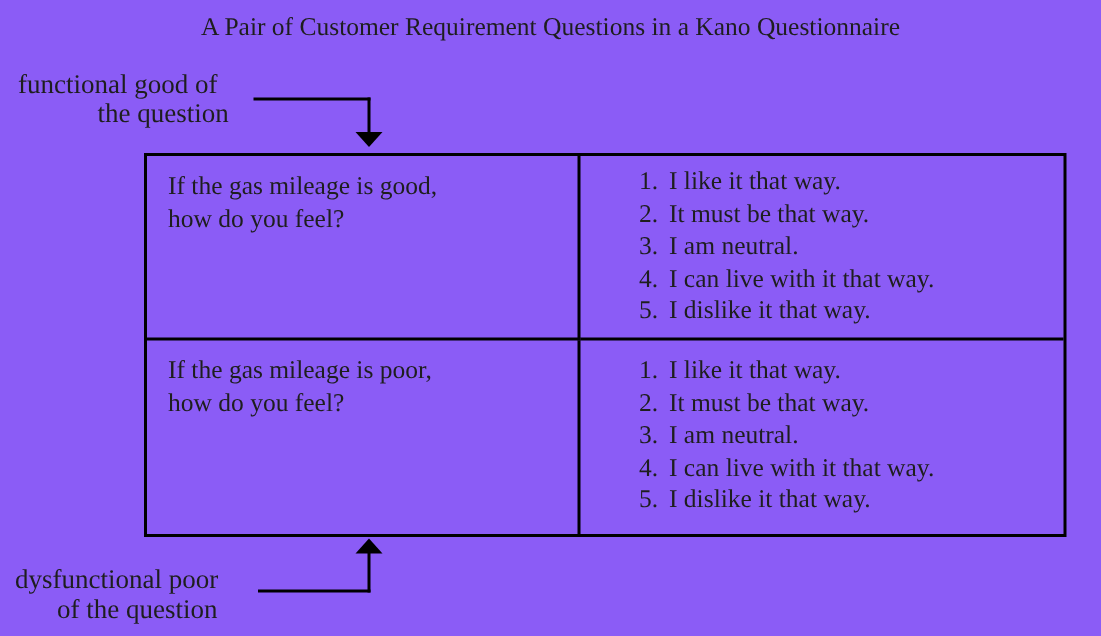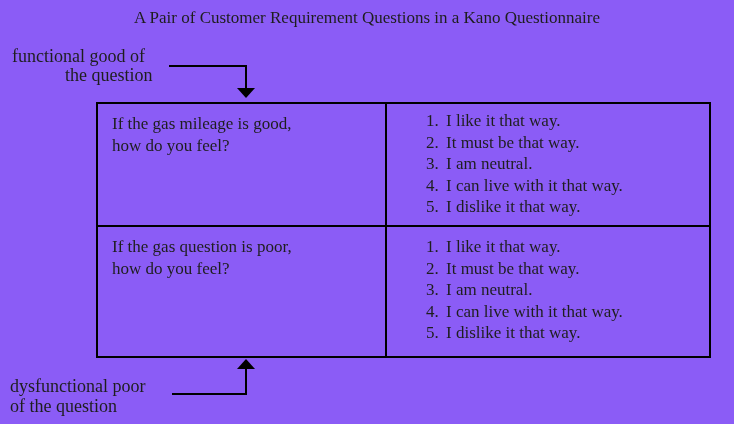--- a/index.html
+++ b/index.html
@@ -30,21 +30,21 @@
   .anno {
     position: absolute;
     font-size: 18px;
     line-height: 19px;
     white-space: nowrap;
   }
   .anno .l1, .anno .l2 { display: block; }
   .anno-functional { left: 12px; top: 47px; }
   .anno-functional .l2 { margin-left: 53px; text-align: right; }
   .anno-dysfunctional { left: 10px; top: 376px; line-height: 20px; }
-  .anno-dysfunctional .l2 { }
+  .anno-dysfunctional .l2 { margin-left: 28px; }
   
   .hline, .vline {
     position: absolute;
     background: #000000;
   }
   .func-hline { left: 169px; top: 65px; width: 78px; height: 2px; }
   .func-vline { left: 245px; top: 65px; width: 2px; height: 25px; }
   .arrow-down {
     position: absolute;
     left: 237px; top: 88px;
@@ -127,21 +127,21 @@
       </div>
       <div class="opt">
         <span class="onum">4.</span><span>I can live with it that way.</span>
       </div>
       <div class="opt">
         <span class="onum">5.</span><span>I dislike it that way.</span>
       </div>
     </div>
 
     <div class="cell q-cell">
-      <span class="qline">If the gas question is poor,</span>
+      <span class="qline">If the gas mileage is poor,</span>
       <span class="qline">how do you feel?</span>
     </div>
 
     <div class="cell opt-cell row2">
       <div class="opt">
         <span class="onum">1.</span><span>I like it that way.</span>
       </div>
       <div class="opt">
         <span class="onum">2.</span><span>It must be that way.</span>
       </div>

